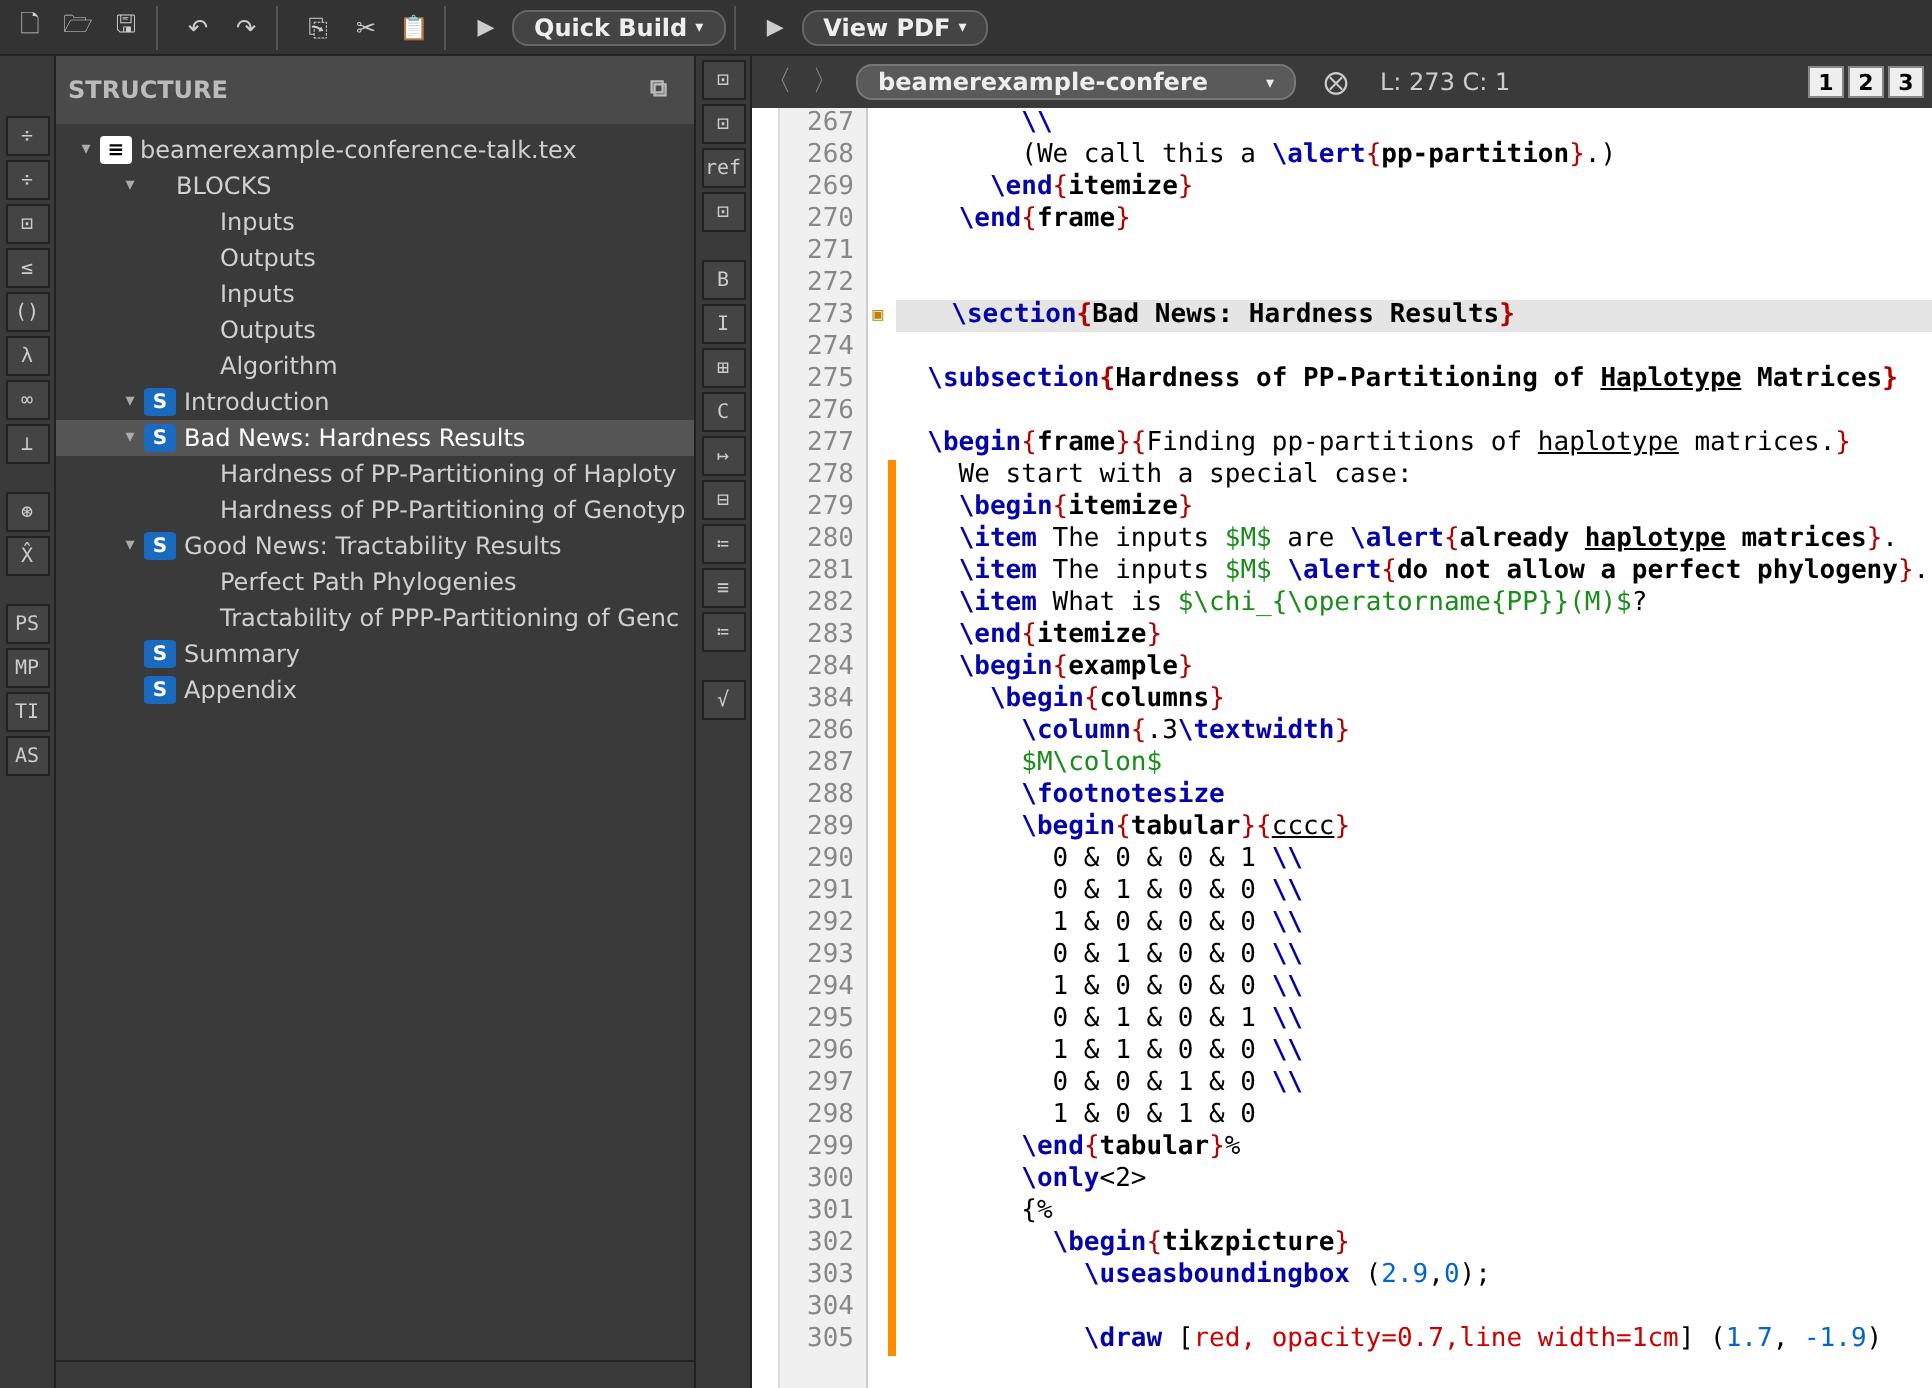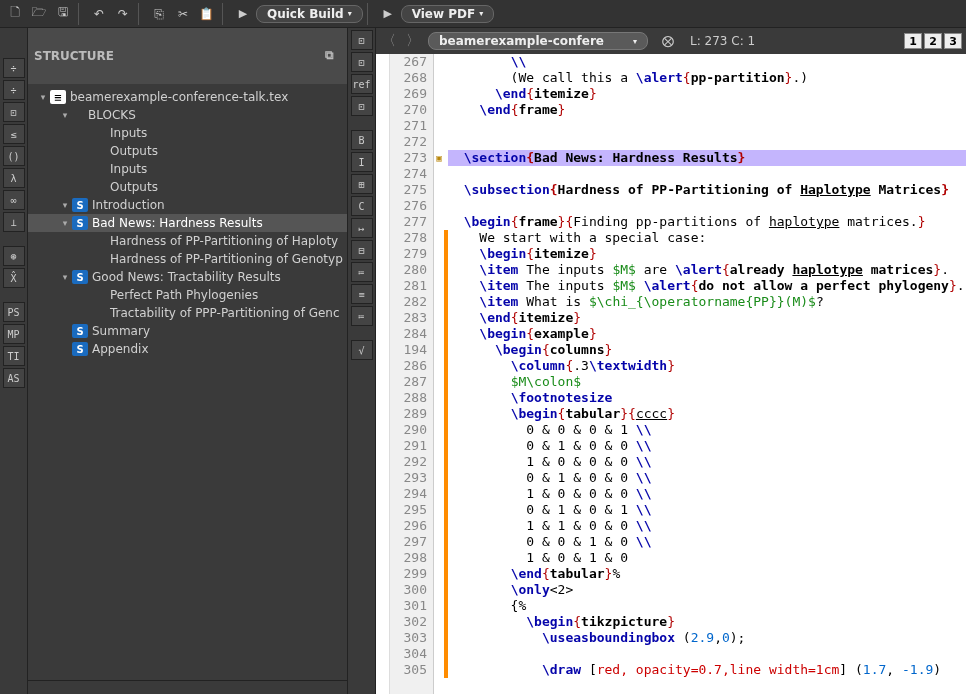--- a/index.html
+++ b/index.html
@@ -58,21 +58,21 @@
 }
 .li-gap { height: 10px; }
 .structure {
   width: 320px;
   background: #3a3a3a;
   display: flex; flex-direction: column;
   border-right: 1px solid #222;
 }
 .struct-hdr {
   background: #4a4a4a;
-  padding: 20px 6px;
+  padding: 9px 6px;
   font-weight: bold;
   color: #bbb;
   display:flex; justify-content:space-between; align-items:center;
 }
 .struct-hdr .close { width:16px;height:16px; }
 .tree {
   flex: 1;
   overflow: auto;
   padding: 4px 0;
   font-size: 12px;
@@ -161,21 +161,21 @@
   width: 4px; background:#fff;
 }
 .orange-col .om { height:16px; }
 .orange-col .om.on { background:#ff8c00; }
 .code {
   flex:1; line-height:16px; color:#000;
   white-space: pre;
   overflow:hidden;
 }
 .l { height:16px; }
-.hl { background:#c4b5fd; }
+.hl { background:#e5e5e5;padding-left:12px; }
 .cmd { color:#0504aa; font-weight:bold; }
 .bold { font-weight:bold; }
 .brace { color:#b00000; }
 .grp { color:#000; font-weight:bold; }
 .math { color:#1a8c1a; }
 .red { color:#cc0000; }
 .num { color:#0066cc; }
 .underl { text-decoration: underline; }
 </style>
 </head>
@@ -257,20 +257,25 @@
         <div class="tree-row" style="padding-left: 52px;">
           <span class="tree-exp"></span>
           <span style="width: 16px; display: inline-block;"></span>
           <span class="tree-label">Inputs</span>
         </div>
         <div class="tree-row" style="padding-left: 52px;">
           <span class="tree-exp"></span>
           <span style="width: 16px; display: inline-block;"></span>
           <span class="tree-label">Outputs</span>
         </div>
+        <div class="tree-row" style="padding-left: 52px;">
+          <span class="tree-exp"></span>
+          <span style="width: 16px; display: inline-block;"></span>
+          <span class="tree-label">Algorithm</span>
+        </div>
         <div class="tree-row" style="padding-left: 30px;">
           <span class="tree-exp">▾</span>
           <span class="tree-icon icon-s">S</span>
           <span class="tree-label">Introduction</span>
         </div>
         <div class="tree-row selected" style="padding-left: 30px;">
           <span class="tree-exp">▾</span>
           <span class="tree-icon icon-s">S</span>
           <span class="tree-label">Bad News: Hardness Results</span>
         </div>
@@ -402,21 +407,21 @@
           <div class="l">275</div>
           <div class="l">276</div>
           <div class="l">277</div>
           <div class="l">278</div>
           <div class="l">279</div>
           <div class="l">280</div>
           <div class="l">281</div>
           <div class="l">282</div>
           <div class="l">283</div>
           <div class="l">284</div>
-          <div class="l">194</div>
+          <div class="l">384</div>
           <div class="l">286</div>
           <div class="l">287</div>
           <div class="l">288</div>
           <div class="l">289</div>
           <div class="l">290</div>
           <div class="l">291</div>
           <div class="l">292</div>
           <div class="l">293</div>
           <div class="l">294</div>
           <div class="l">295</div>

